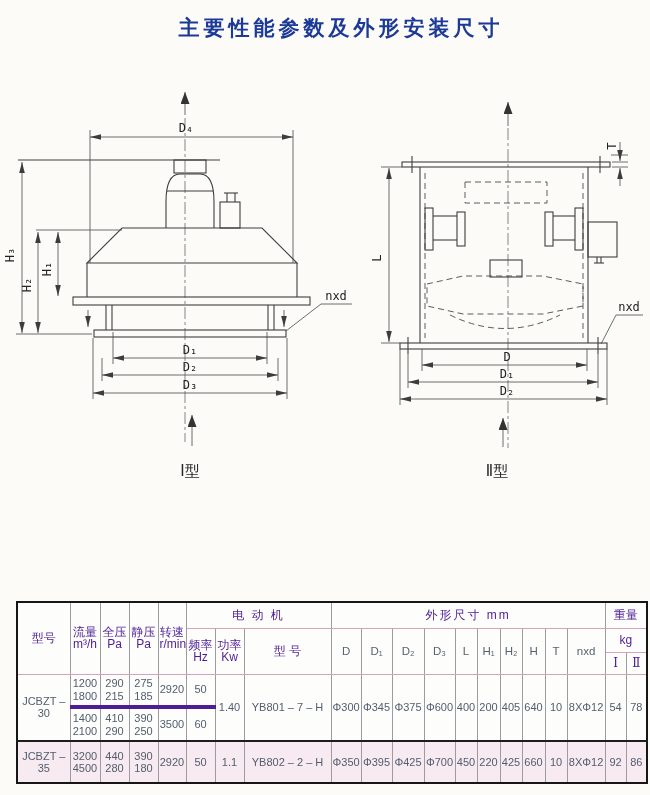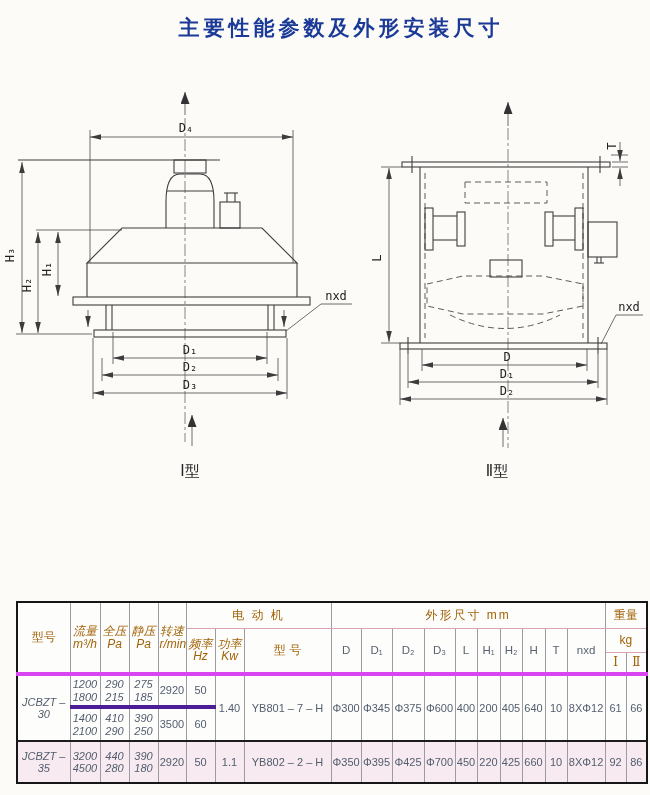--- a/index.html
+++ b/index.html
@@ -24,31 +24,31 @@
   .spec-table {
     position:absolute; left:16px; top:601px;
     border-collapse:collapse; table-layout:fixed; width:632px;
     background:#fdfdfc;
   }
   .spec-table td {
     border:1px solid #9b9ba1; text-align:center; vertical-align:middle;
     padding:0 1px; color:#525d6d; font-size:11px; line-height:13px;
     overflow:hidden;
   }
-  .spec-table thead td { border-bottom-color:#d9a2b8; color:#a16207; font-size:12px; }
+  .spec-table thead td { border-bottom-color:#d9a2b8; color:#4c1d95; font-size:12px; }
   .spec-table thead td.grp { letter-spacing:2px; }
   .spec-table thead td.dim-l { color:#58626f; font-size:11.5px; letter-spacing:0; }
   .spec-table { border:2px solid #161616; }
-  .spec-table tbody tr.first td { border-top:4px solid #d946ef; }
+  .spec-table tbody tr.first td { border-top:1px solid #d946ef; }
   .spec-table tbody tr.sub2 td { border-top:4px solid #4c1d95; }
   .spec-table tbody tr.row35 td { border-top:2px solid #1d1d1d; background:#f7eaf0; }
   .roman { font-family:"Liberation Serif","DejaVu Serif",serif; font-size:12.5px; }
   .h-r1 { height:26px; } .h-r2 { height:24px;margin-top:22px; } .h-r3 { height:22px; }
   .d-r1 { height:33px; } .d-r2 { height:34px; } .d-r3 { height:42px; }
-  .stk div { line-height:12.5px;font-style:italic; }
+  .stk div { line-height:12.5px; }
 </style>
 </head>
 <body>
 
 <div class="page">
 
   <div class="title">主要性能参数及外形安装尺寸</div>
 
   <svg style="left:0; top:70px;" width="360" height="420" viewBox="0 0 360 420">
     <defs>
@@ -309,22 +309,22 @@
         <td rowspan="2">Φ300</td>
         <td rowspan="2">Φ345</td>
         <td rowspan="2">Φ375</td>
         <td rowspan="2">Φ600</td>
         <td rowspan="2">400</td>
         <td rowspan="2">200</td>
         <td rowspan="2">405</td>
         <td rowspan="2">640</td>
         <td rowspan="2">10</td>
         <td rowspan="2">8XΦ12</td>
-        <td rowspan="2">61</td>
-        <td rowspan="2">66</td>
+        <td rowspan="2">54</td>
+        <td rowspan="2">78</td>
       </tr>
       <tr class="sub2 d-r2">
         <td class="stk">
           <div>1400</div>
           <div>2100</div>
         </td>
         <td class="stk">
           <div>410</div>
           <div>290</div>
         </td>

